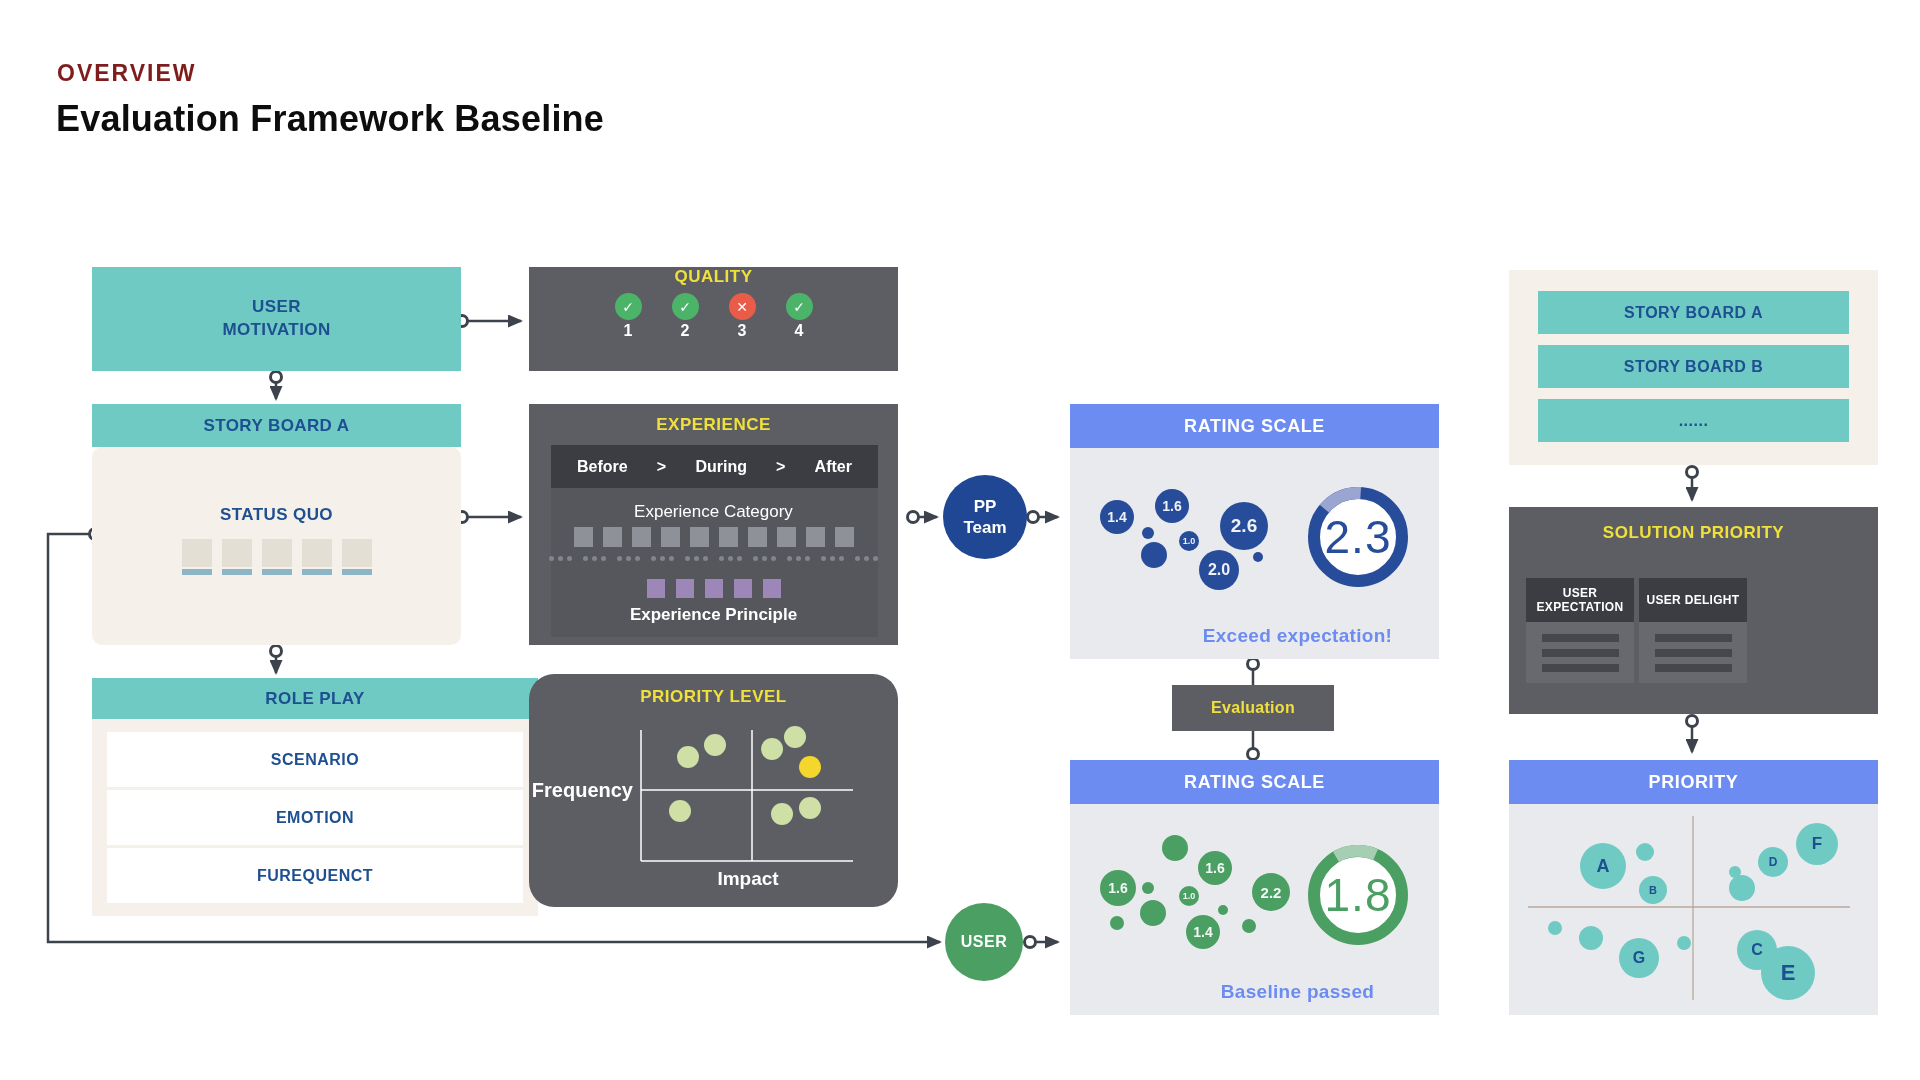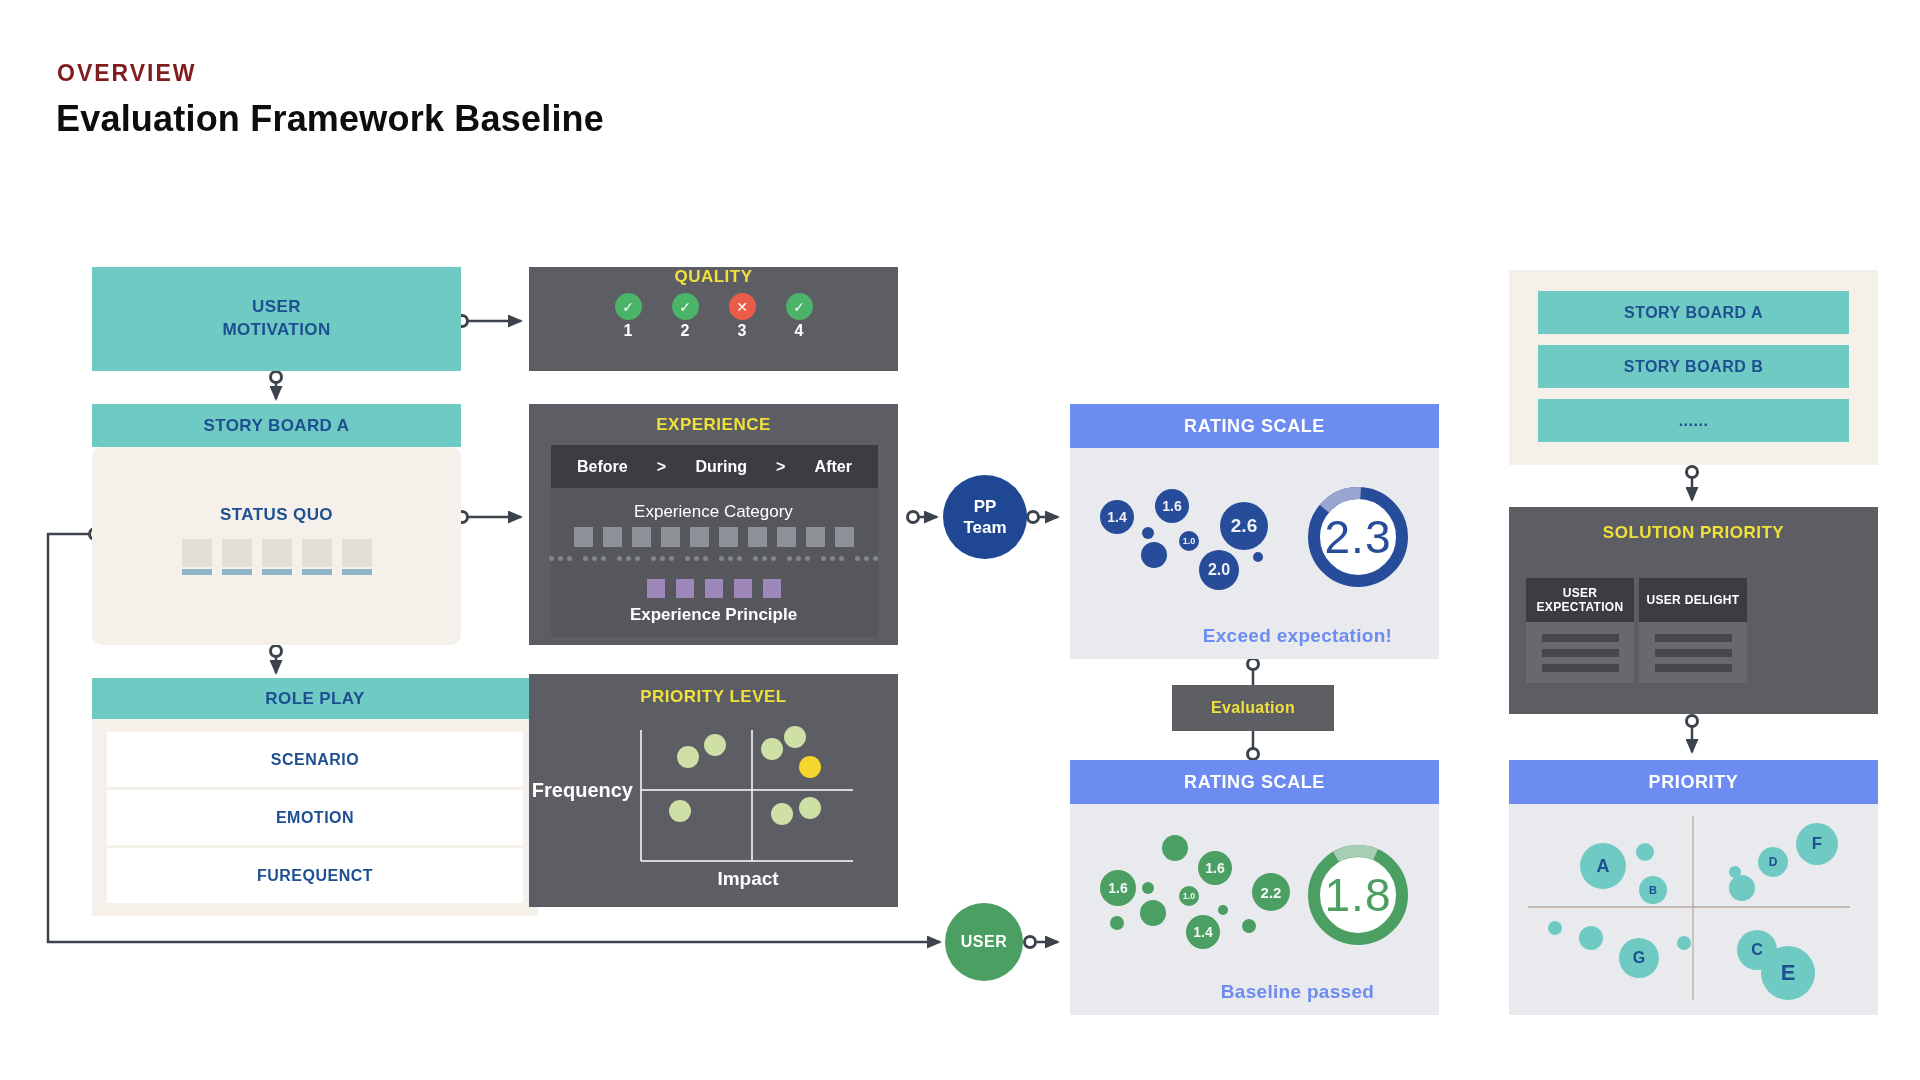--- a/index.html
+++ b/index.html
@@ -64,21 +64,21 @@
   #exp-squares{position:absolute;top:123px;left:0;width:100%;display:flex;justify-content:center;gap:10px;}
   .exp-sq{width:19px;height:20px;background:#8f9199;}
   #exp-dots{position:absolute;top:152px;left:0;width:100%;display:flex;justify-content:center;gap:11px;}
   .dot-group{display:flex;gap:4px;}
   .exp-dot{width:5px;height:5px;border-radius:50%;background:#83858d;}
   #exp-principles{position:absolute;top:175px;left:0;width:100%;display:flex;justify-content:center;gap:11px;}
   .exp-principle-sq{width:18px;height:19px;background:#9d86b8;}
   #exp-principle-label{position:absolute;top:201px;width:100%;text-align:center;color:#fff;font-weight:bold;font-size:17px;}
 
   
-  #priority-level{left:529px;top:674px;width:369px;height:233px;}
+  #priority-level{left:529px;top:674px;width:369px;height:233px;border-radius:25px;}
   #priority-level .panel-title{padding-top:13px;}
   #pl-plot{position:absolute;left:0;top:0;width:369px;height:233px;}
   .pl-dot{position:absolute;width:22px;height:22px;border-radius:50%;}
   .pl-green{background:#cfe0a6;} .pl-yellow{background:#f5d62c;}
   #pl-ylabel{position:absolute;left:2px;top:105px;width:102px;text-align:right;color:#fff;font-weight:bold;font-size:20px;}
   #pl-xlabel{position:absolute;left:178px;top:194px;width:82px;text-align:center;color:#fff;font-weight:bold;font-size:19px;}
 
   
   .flow-circle{border-radius:50%;display:flex;align-items:center;justify-content:center;text-align:center;
                color:#fff;font-weight:bold;line-height:1.25;}

